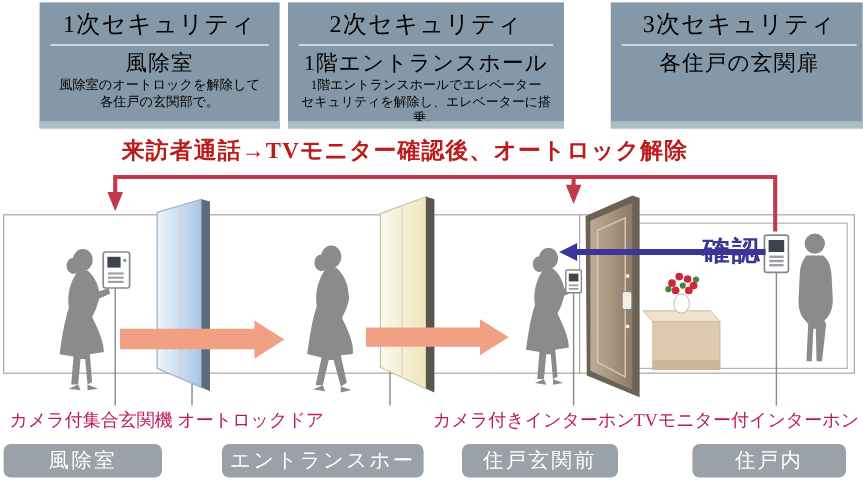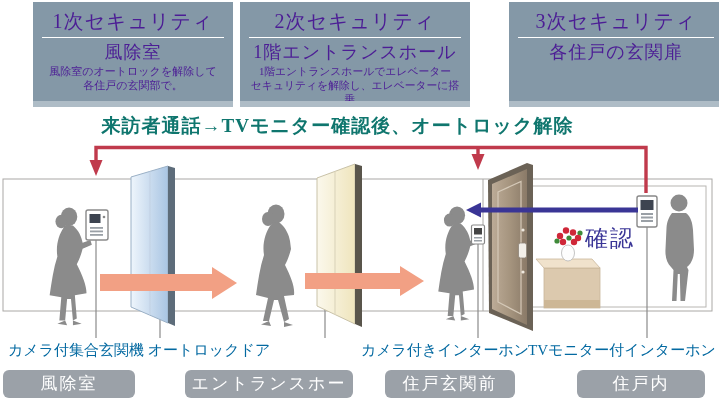--- a/index.html
+++ b/index.html
@@ -1,45 +1,45 @@
 <!DOCTYPE html>
 <html><head>
 <meta charset="utf-8">
 <style>
   * { margin:0; padding:0; box-sizing:border-box; }
   body { font-family: "Liberation Serif", "DejaVu Serif", serif; background:#fff; }
   .stage { position:relative; width:719px; height:404px; background:#fff; overflow:hidden; }
 
   
-  .step-box { position:absolute; top:2px; height:105px; background:#8498a7; color:#4c1d95; text-align:center; }
+  .step-box { position:absolute; top:2px; height:105px; background:#8498a7; color:#000000; text-align:center; }
   .step-box .title { font-size:20px; letter-spacing:1px; padding-top:5px; line-height:28px; }
   .step-box .divider { border-top:1px solid #fff; margin:2px 9px 2px 9px; height:0; }
   .step-box .place { font-size:18px; line-height:24px; letter-spacing:1px; }
   .step-box .desc { font-size:11px; line-height:14px; margin-top:0; letter-spacing:0; }
   .step-box .desc span { display:block; }
   .step-box .accent { position:absolute; left:0; bottom:0; width:100%; height:6px; background:#aebcc6; }
   .box1 { left:33px;  width:200px; }
   .box2 { left:240px; width:230px; }
   .box3 { left:509px; width:214px; }
   .box2 .desc { font-size:10.8px; }
 
   
   .flow-caption { position:absolute; top:113px; left:0; width:635px; text-align:center;
-    color:#0f766e; font-size:19px; font-weight:600; letter-spacing:1px;padding-left:40px; }
-
-  
-  .confirm-label { position:absolute; left:585px; top:223px; color:#3a3596; font-size:23px;
-    font-weight:normal; letter-spacing:2px; }
+    color:#b91c1c; font-size:19px; font-weight:600; letter-spacing:1px;padding-left:40px; }
+
+  
+  .confirm-label { position:absolute; left:585px; top:194px; color:#3a3596; font-size:23px;
+    font-weight:bold; letter-spacing:2px; }
 
   
   .diagram { position:absolute; left:0; top:0; width:719px; height:404px; }
 
   
   .device-label { position:absolute; top:341px; transform:translateX(-50%); white-space:nowrap;
-    font-size:15px; color:#0369a1; letter-spacing:0; }
+    font-size:15px; color:#be185d; letter-spacing:0; }
 
   
   .zone-box { position:absolute; top:370px; height:28px; background:#9ba1a8; border-radius:6px;
     color:#fff; font-size:17px; text-align:center; line-height:28px; letter-spacing:2px; }
   .zone1 { left:3px;   width:132px; }
   .zone2 { left:185px; width:168px; }
   .zone3 { left:385px; width:130px; }
   .zone4 { left:577px; width:128px; }
 </style>
 </head>

